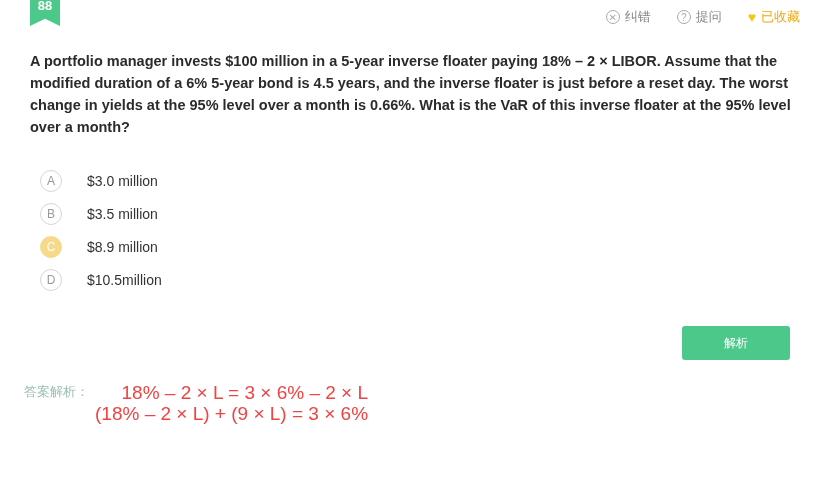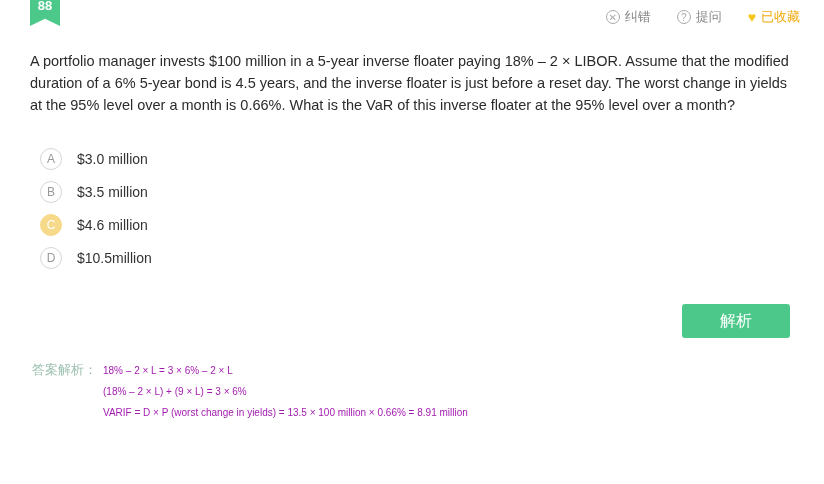--- a/index.html
+++ b/index.html
@@ -72,21 +72,21 @@
     color: #f5c518;
     font-size: 14px;
     line-height: 14px;
   }
 
   
   .question {
     margin: 6px 30px 0 30px;
     width: 762px;
     font-size: 14.5px;
-    font-weight: normal;
+    font-weight: bold;
     color: #2b2b2b;
     line-height: 22px;
   }
 
   
   .options {
     margin: 26px 0 0 40px;
   }
   .option {
     display: flex;
@@ -105,61 +105,62 @@
     text-align: center;
     box-sizing: border-box;
     flex: none;
   }
   .option.selected .opt-key {
     background: #f7d98a;
     border-color: #f7d98a;
     color: #ffffff;
   }
   .opt-text {
-    margin-left: 15px;
+    margin-left: 25px;
     font-size: 14px;
     color: #333333;
   }
 
   
   .analyze-row {
     position: relative;
     height: 40px;
     margin-top: 30px;
   }
   .analyze-btn {
     position: absolute;
     right: 34px;
     top: 0;
     width: 108px;
     height: 34px;
     background: #4cc98a;
     color: #ffffff;
     border: none;
     border-radius: 3px;
-    font-size: 16px;
+    font-size: 12px;
     font-family: "Liberation Sans", sans-serif;
     cursor: pointer;
   }
 
   
   .explain {
     display: flex;
-    margin: 16px 0 0 32px;
+    margin: 16px 0 0 24px;
+    text-align: right;
   }
   .explain-label {
     color: #9bbfae;
     font-size: 13px;
     white-space: nowrap;
     padding-top: 1px;
   }
   .explain-body {
     margin-left: 6px;
-    font-size: 10px;
-    color: #a21caf;
+    font-size: 19px;
+    color: #ef4444;
     line-height: 21px;
   }
   .explain-line { white-space: nowrap; }
 </style>
 </head>
 <body>
 
 <div class="topbar">
 
   <div class="ribbon">88</div>
@@ -186,32 +187,31 @@
   <div class="option">
     <span class="opt-key">A</span>
     <span class="opt-text">$3.0 million</span>
   </div>
   <div class="option">
     <span class="opt-key">B</span>
     <span class="opt-text">$3.5 million</span>
   </div>
   <div class="option selected">
     <span class="opt-key">C</span>
-    <span class="opt-text">$4.6 million</span>
+    <span class="opt-text">$8.9 million</span>
   </div>
   <div class="option">
     <span class="opt-key">D</span>
     <span class="opt-text">$10.5million</span>
   </div>
 </div>
 
 <div class="analyze-row">
   <button class="analyze-btn">解析</button>
 </div>
 
 <div class="explain">
   <div class="explain-label">答案解析：</div>
   <div class="explain-body">
     <div class="explain-line">18% – 2 × L = 3 × 6% – 2 × L</div>
     <div class="explain-line">(18% – 2 × L) + (9 × L) = 3 × 6%</div>
-    <div class="explain-line">VARIF = D × P (worst change in yields) = 13.5 × 100 million × 0.66% = 8.91 million</div>
   </div>
 </div>
 
 </body></html>

